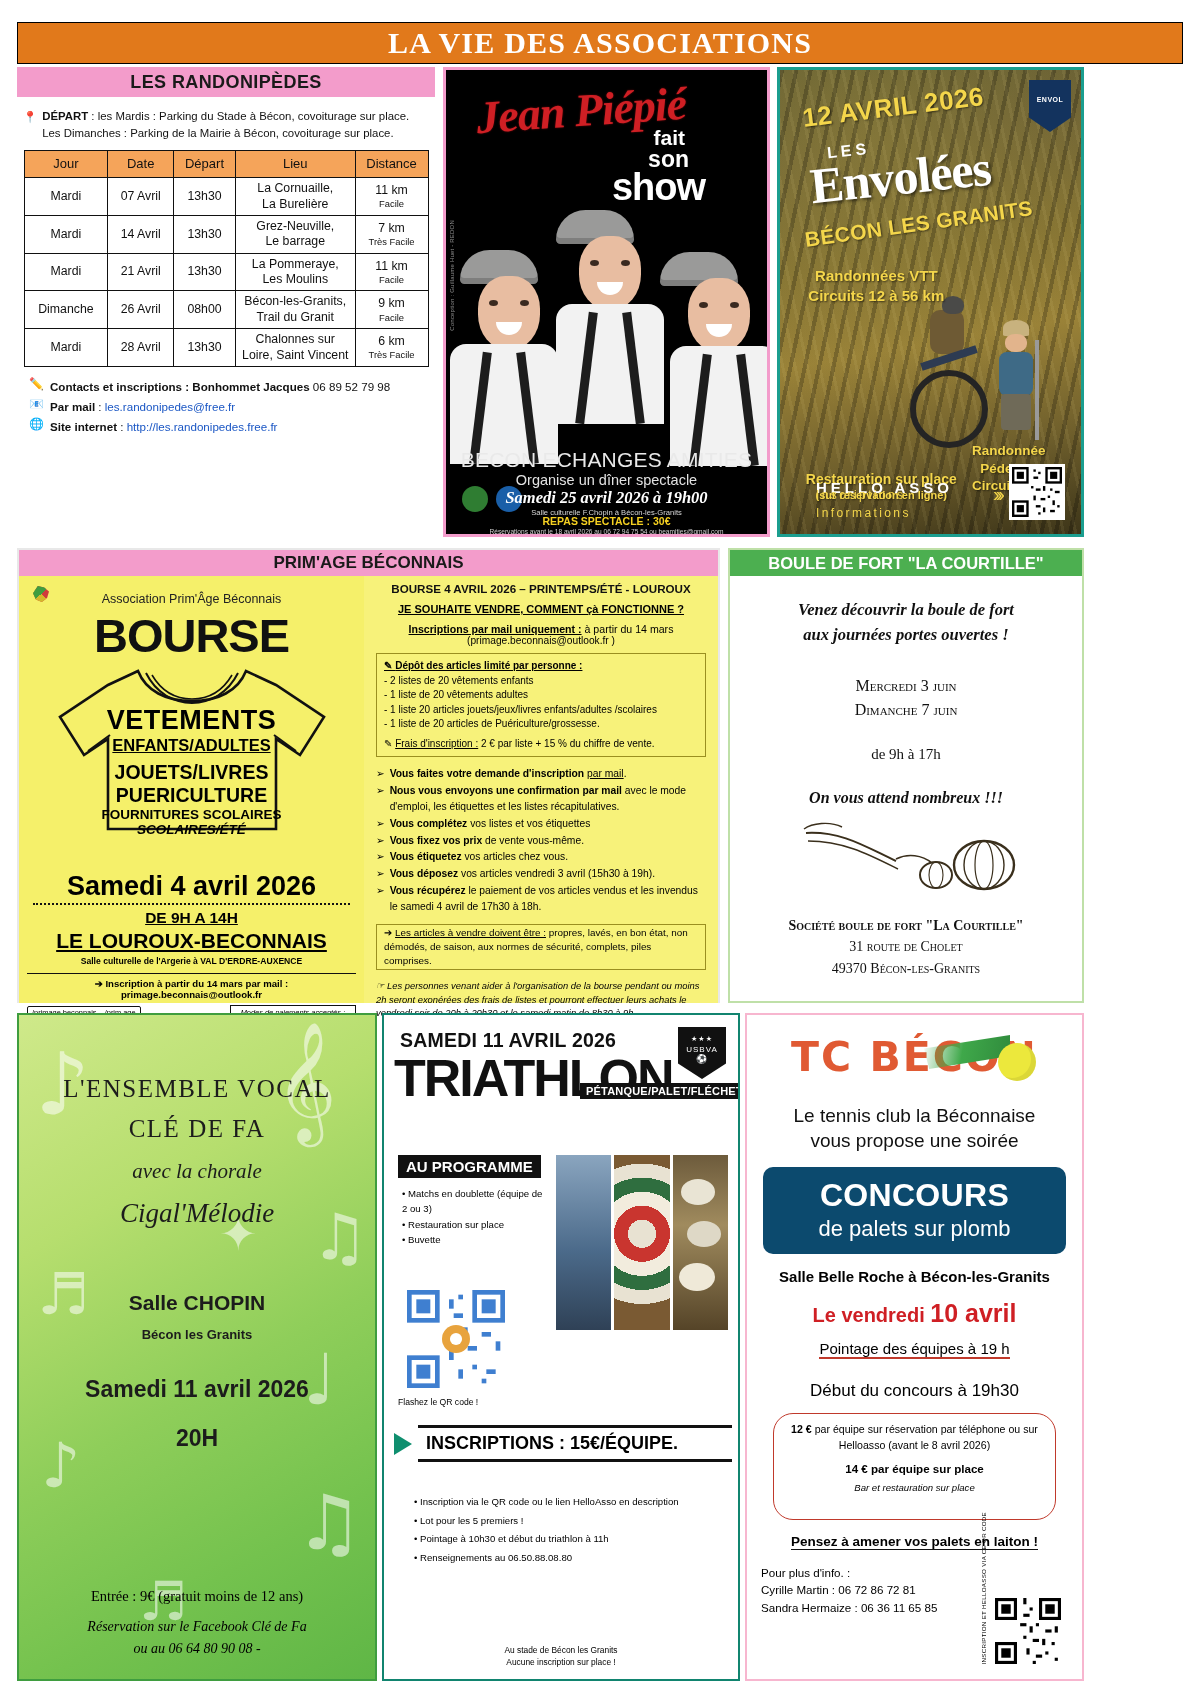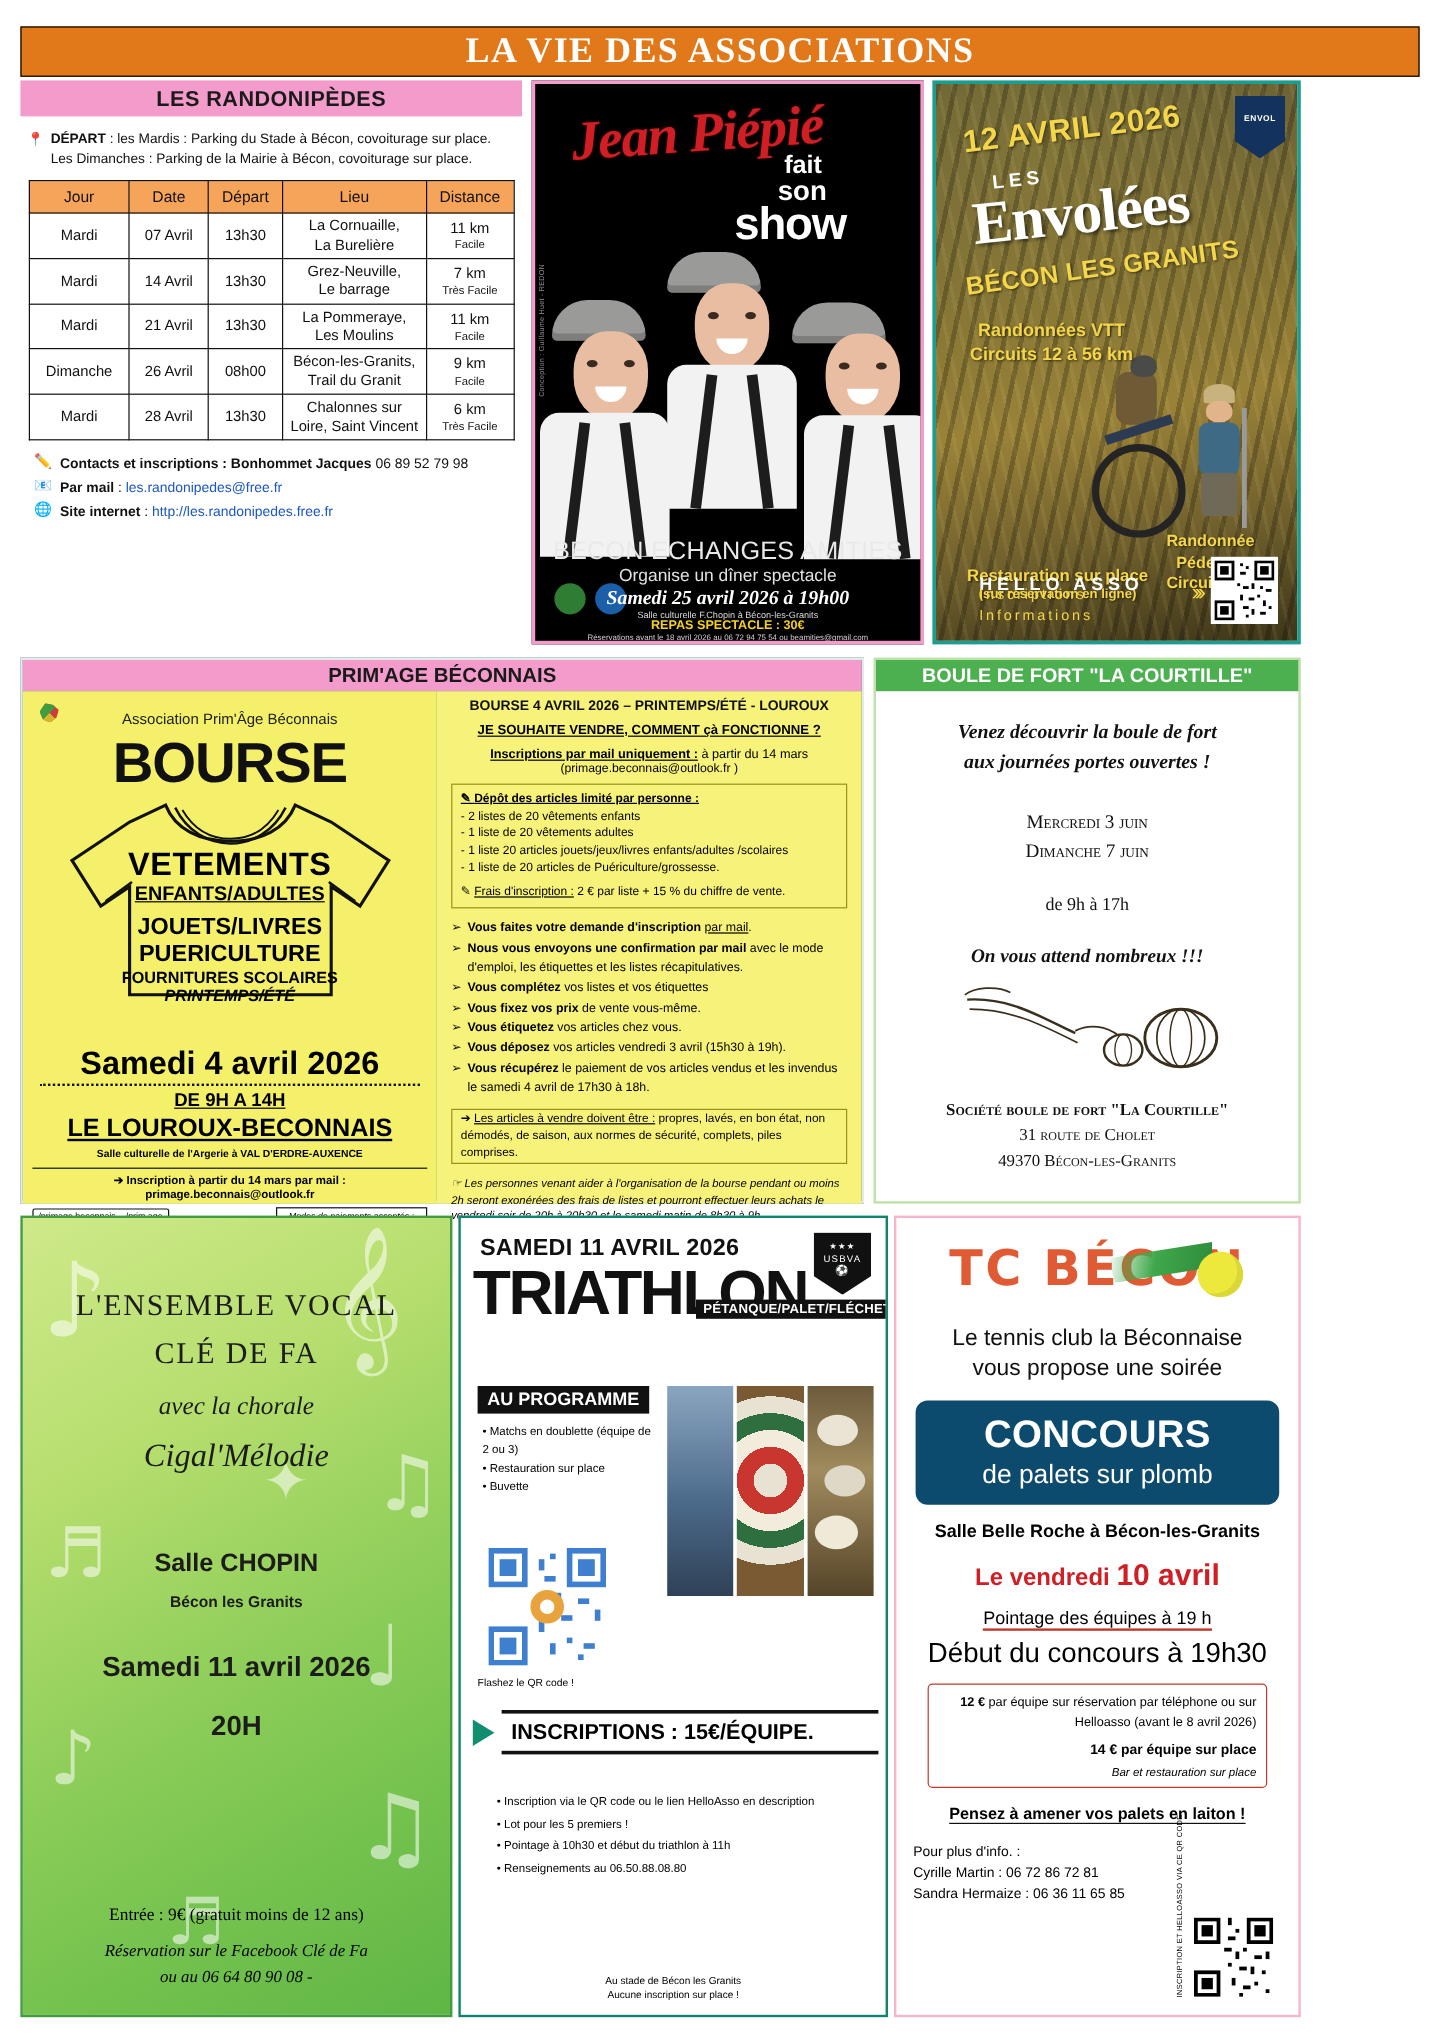--- a/index.html
+++ b/index.html
@@ -326,22 +326,22 @@
     margin:14px 16px 0 16px; background:#0c4a6e; border-radius:10px; color:#fff;
     text-align:center; padding:10px 6px 12px 6px;
   }
   .tc-concours .big { font-size:32px; font-weight:700; letter-spacing:.3px; }
   .tc-concours .sub { font-size:22px; margin-top:2px; }
   .tc-salle { text-align:center; font-size:15px; font-weight:700; margin-top:14px; }
   .tc-when { text-align:center; font-size:25px; font-weight:700; color:#cf1f24; margin-top:14px; }
   .tc-when .small { font-size:20px; color:#cf1f24; }
   .tc-point { text-align:center; font-size:15px; margin-top:12px; border-bottom:2px solid #c0392b; display:inline-block; }
   .tc-point-wrap { text-align:center; }
-  .tc-debut { text-align:center; font-size:23px; margin-top:5px; }
-  .tc-price { border:1.5px solid #c0392b; border-radius:4px; margin:12px 26px 0 26px; padding:8px 8px 6px 8px; text-align:right; }
+  .tc-debut { text-align:center; font-size:17px; margin-top:22px; }
+  .tc-price { border:1.5px solid #c0392b; border-radius:20px; margin:12px 26px 0 26px; padding:8px 8px 26px 8px; text-align:center; }
   .tc-price .l1 { font-size:10.6px; line-height:1.45; }
   .tc-price .l2 { font-size:11.6px; margin-top:9px; font-weight:700; }
   .tc-price .l3 { font-size:9.6px; font-style:italic; margin-top:7px; }
   .tc-pensez { text-align:center; font-size:13.5px; font-weight:700; margin-top:14px; border-bottom:1.5px solid #111; display:inline-block;}
   .tc-pensez-wrap { text-align:center; }
   .tc-contact { margin:14px 0 0 14px; font-size:11.6px; line-height:1.5; }
   .tc-qr { position:absolute; right:18px; bottom:12px; width:72px; height:72px; background:#fff; padding:3px; }
   .tc-qr-label { position:absolute; right:94px; bottom:14px; font-size:6.2px; writing-mode:vertical-rl; transform:rotate(180deg); line-height:1.5; letter-spacing:.3px;}
 
   b, strong { font-weight:700; }
@@ -611,21 +611,21 @@
             <path d="M110 16 C120 33 134 40 150 40 C166 40 180 33 190 16" fill="none" stroke="#111" stroke-width="1.6"></path>
             <path d="M46 92 L68 76" stroke="#111" stroke-width="2" fill="none"></path>
             <path d="M254 92 L232 76" stroke="#111" stroke-width="2" fill="none"></path>
           </svg>
           <div class="ts-lines">
             <div class="l1">VETEMENTS</div>
             <div class="l2">ENFANTS/ADULTES</div>
             <div class="l3">JOUETS/LIVRES</div>
             <div class="l4">PUERICULTURE</div>
             <div class="l5">FOURNITURES SCOLAIRES</div>
-            <div class="l6">PRINTEMPS/ÉTÉ</div>
+            <div class="l6">SCOLAIRES/ÉTÉ</div>
           </div>
         </div>
         <div class="pa-date">Samedi 4 avril 2026</div>
         <div class="pa-hours">DE 9H A 14H</div>
         <div class="pa-place">LE LOUROUX-BECONNAIS</div>
         <div class="pa-salle">Salle culturelle de l'Argerie à VAL D'ERDRE-AUXENCE</div>
         <div class="pa-insc">➔ Inscription à partir du 14 mars par mail : primage.beconnais@outlook.fr</div>
         <div class="pa-foot">
           <div class="pa-fb">
             <span>/primage.beconnais</span>

